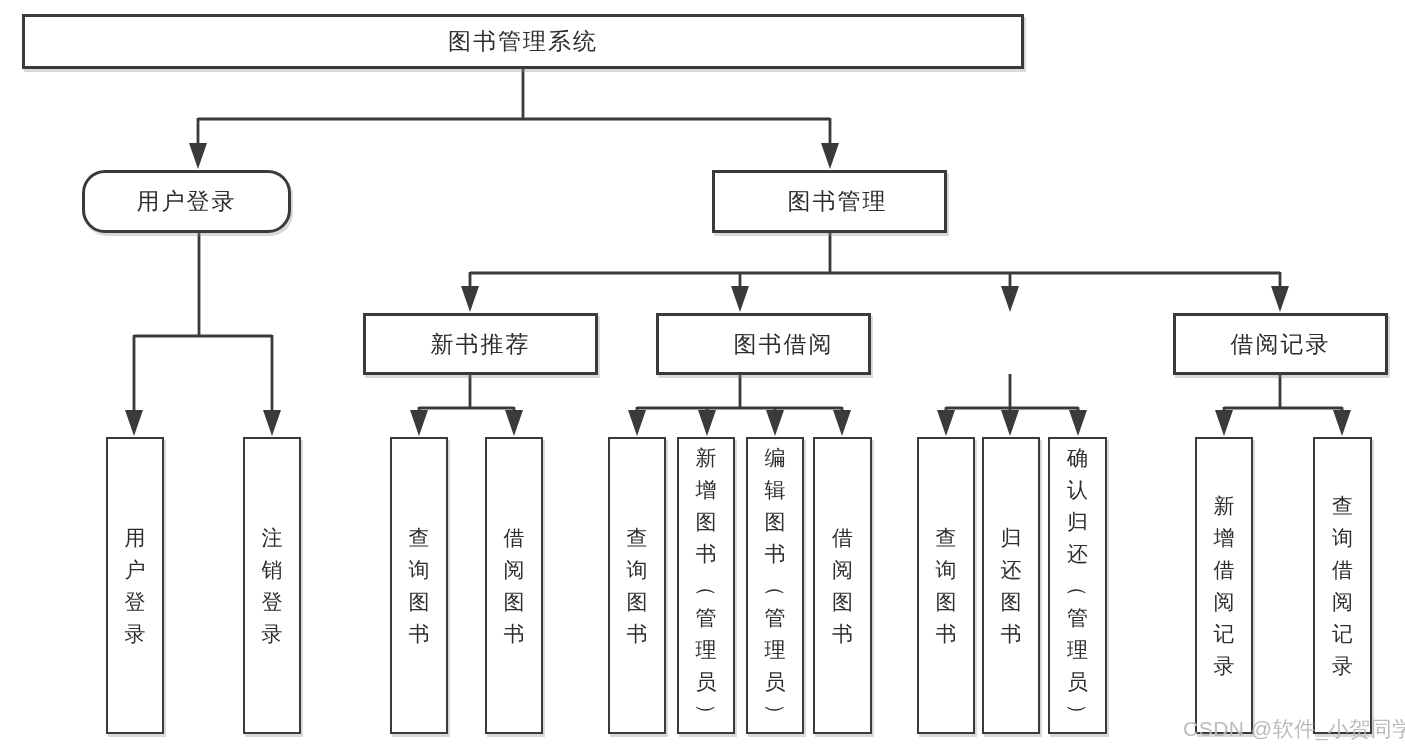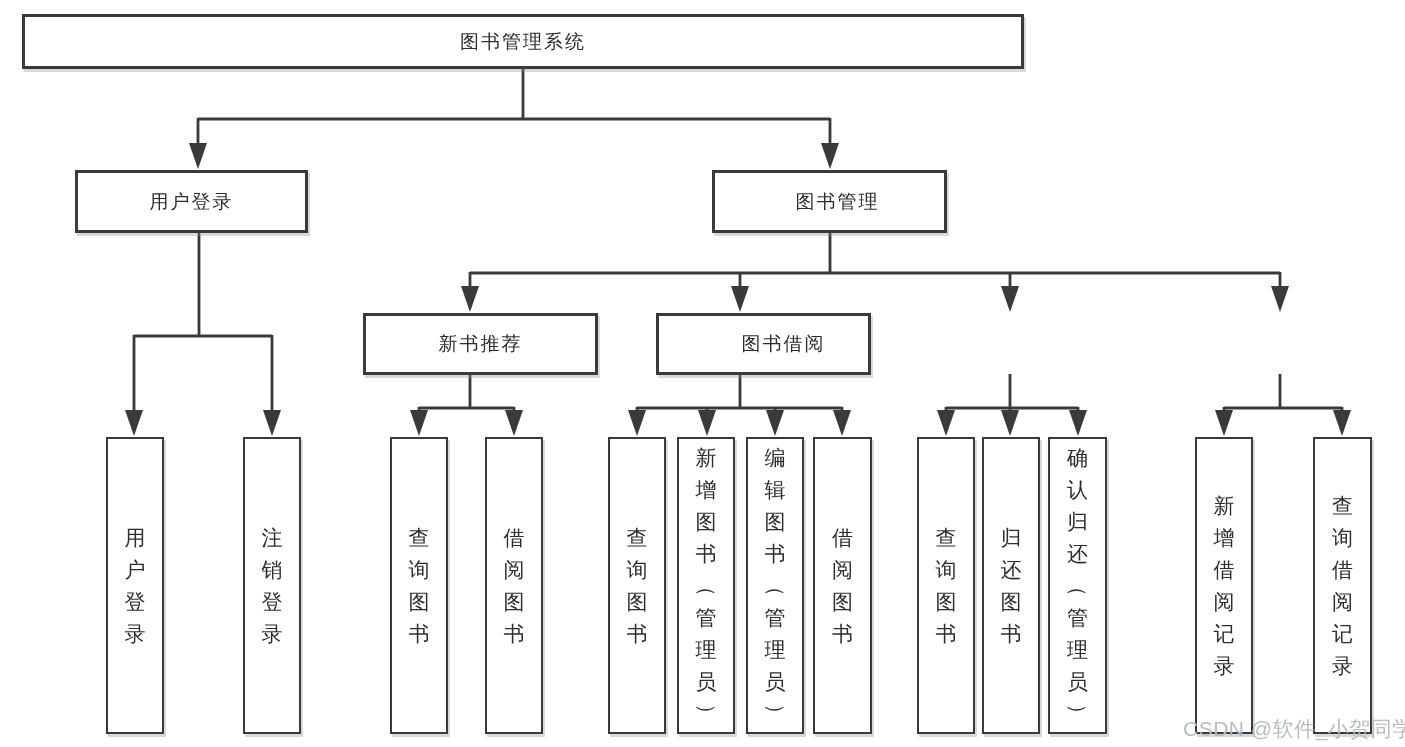--- a/index.html
+++ b/index.html
@@ -22,21 +22,21 @@
   }
   .cline{fill:none;stroke:var(--line);stroke-width:2.8;}
   .arrow{fill:var(--line);stroke:none;}
   .node{
     position:absolute;background:#ffffff;border:3px solid var(--line);
     display:flex;align-items:center;justify-content:center;
     color:var(--text);z-index:2;
     box-shadow:2px 3px 0 rgba(145,145,145,0.35);
   }
   .hnode .hlabel{
-    font-size:19px;letter-spacing:2px;white-space:nowrap;
+    font-size:23px;letter-spacing:2px;white-space:nowrap;
   }
   .leaf{border-width:2.5px;}
   .vtext{display:block;}
   .ch{
     display:block;width:100%;text-align:center;
     font-size:21px;line-height:32px;height:32px;
   }
   .ch.rot{transform:rotate(90deg);}
   .watermark{
     position:absolute;left:1183px;top:715px;z-index:5;
@@ -85,32 +85,35 @@
       <polygon class="arrow" points="1069,410 1087,410 1078,436"></polygon>
       <polygon class="arrow" points="1215,410 1233,410 1224,436"></polygon>
       <polygon class="arrow" points="1333,410 1351,410 1342,436"></polygon>
     </g>
   </svg>
 
   <div class="node hnode" style="left:22px;top:14px;width:1002px;height:55px;">
     <span class="hlabel">图书管理系统</span>
   </div>
 
-  <div class="node hnode" style="left:75px;top:170px;width:233px;height:63px;">
+  <div class="node hnode" style="left:82px;top:170px;width:209px;height:63px;border-radius:23px;">
     <span class="hlabel">用户登录</span>
   </div>
   <div class="node hnode" style="left:712px;top:170px;width:235px;height:63px;padding-left:16px;">
     <span class="hlabel">图书管理</span>
   </div>
 
   <div class="node hnode" style="left:363px;top:313px;width:235px;height:62px;">
     <span class="hlabel">新书推荐</span>
   </div>
   <div class="node hnode" style="left:656px;top:313px;width:215px;height:62px;padding-left:40px;">
     <span class="hlabel">图书借阅</span>
+  </div>
+  <div class="node hnode" style="left:1173px;top:313px;width:215px;height:62px;">
+    <span class="hlabel">借阅记录</span>
   </div>
 
   <div class="node leaf" style="left:106px;top:437px;width:58px;height:297px;">
     <div class="vtext">
         <span class="ch">用</span>
         <span class="ch">户</span>
         <span class="ch">登</span>
         <span class="ch">录</span>
       </div>
   </div>

